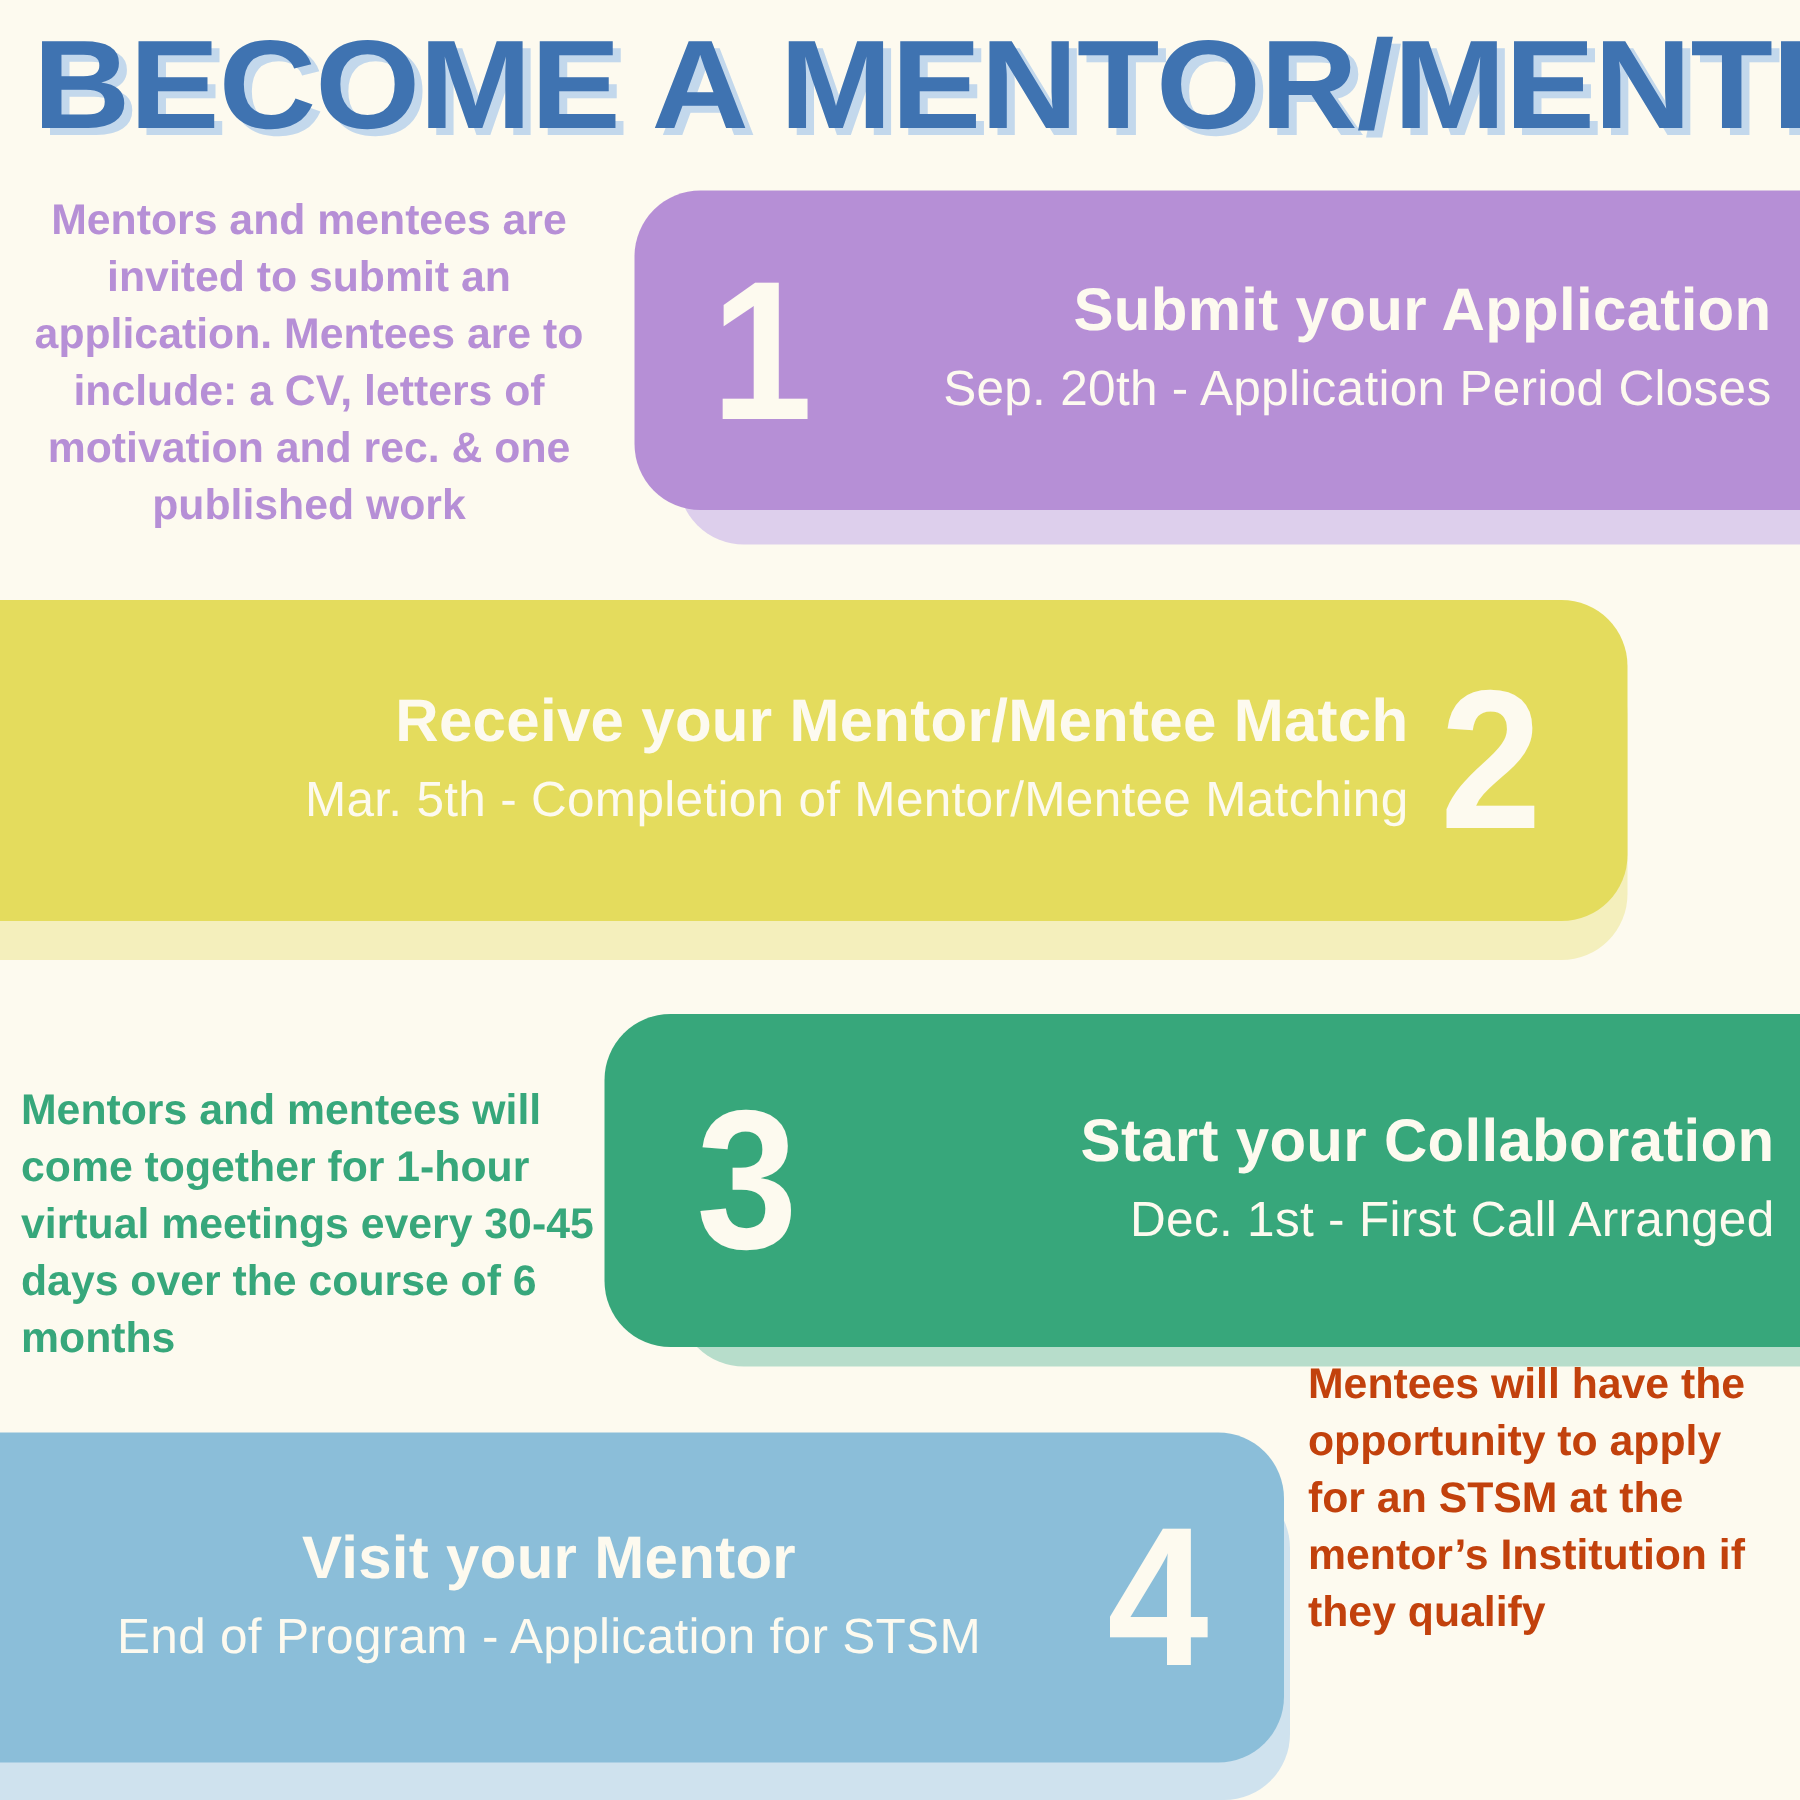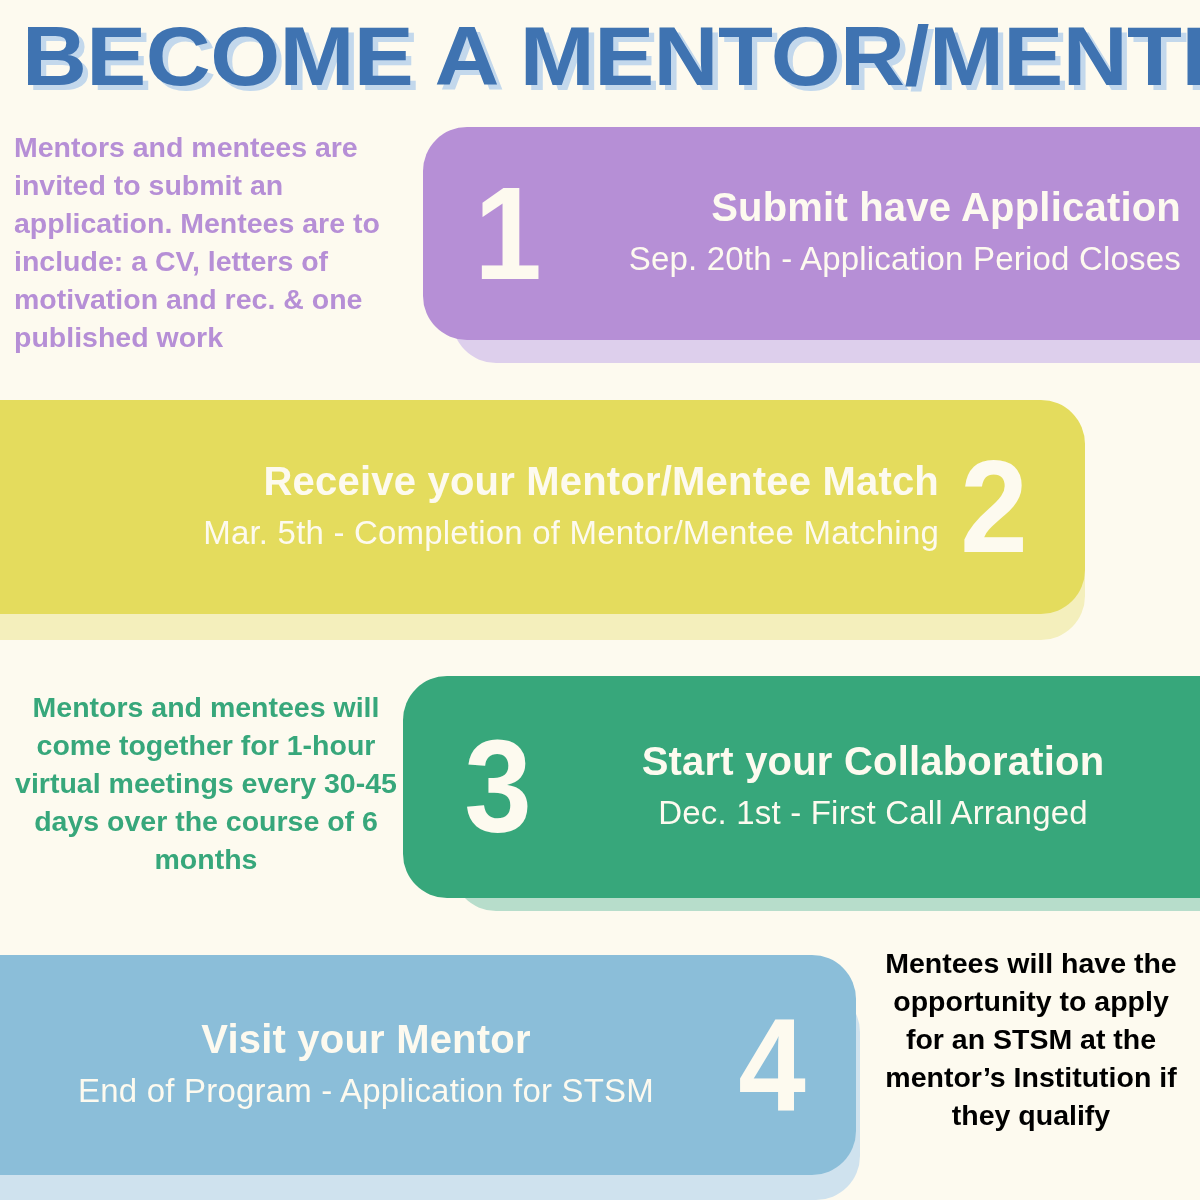--- a/index.html
+++ b/index.html
@@ -112,21 +112,21 @@
     width: 790px; height: 213px;
     background: #b68fd6;
     border-radius: 44px 0 0 44px;
     padding: 0 28px 0 30px;
   }
   #s1-body .bignum { width: 110px; }
   #s1-body .card-text { text-align: right; padding-right: 4px; }
   #s1-text {
     left: 14px; top: 128px;
     width: 384px;
-    text-align: left;
+    text-align: center;
     color: #b68fd6;
   }
 
   
   #s2-shadow {
     left: -40px; top: 432px;
     width: 1125px; height: 208px;
     background: #f4efbc;
     border-radius: 0 44px 44px 0;
   }
@@ -148,65 +148,64 @@
     border-radius: 44px 0 0 44px;
   }
   #s3-body {
     left: 403px; top: 676px;
     width: 810px; height: 222px;
     background: #37a77b;
     border-radius: 44px 0 0 44px;
     padding: 0 26px 0 30px;
   }
   #s3-body .bignum { width: 130px; }
-  #s3-body .card-text { text-align: center; padding-right: 4px; }
+  #s3-body .card-text { text-align: right; padding-right: 4px; }
   #s3-text {
-    left: 14px; top: 688px;
+    left: 14px; top: 721px;
     width: 384px;
-    text-align: center;
     color: #37a77b;
   }
 
   
   #s4-shadow {
     left: -40px; top: 988px;
     width: 900px; height: 212px;
     background: #cfe2ee;
     border-radius: 0 44px 44px 0;
   }
   #s4-body {
     left: -40px; top: 955px;
     width: 896px; height: 220px;
     background: #8bbed9;
     border-radius: 0 44px 44px 0;
     padding: 0 18px 0 66px;
   }
   #s4-body .bignum { width: 132px; }
   #s4-body .card-text { text-align: center; }
   #s4-text {
-    left: 872px; top: 944px;
+    left: 872px; top: 904px;
     width: 318px;
-    text-align: center;
-    color: #000000;
+    text-align: left;
+    color: #c2410c;
   }
 </style>
 </head>
 <body>
 
 <div class="poster">
 
   <div class="title-wrap">
     <div class="poster-title">BECOME A MENTOR/MENTEE</div>
   </div>
 
   <div class="card-shadow" id="s1-shadow"></div>
   <div class="card-body" id="s1-body">
     <div class="bignum">1</div>
     <div class="card-text">
-      <div class="card-head">Submit have Application</div>
+      <div class="card-head">Submit your Application</div>
       <div class="card-line">Sep. 20th - Application Period Closes</div>
     </div>
   </div>
   <div class="side-text" id="s1-text">Mentors and mentees are invited to submit an application. Mentees are to include: a CV, letters of motivation and rec. &amp; one published work</div>
 
   <div class="card-shadow" id="s2-shadow"></div>
   <div class="card-body" id="s2-body">
     <div class="card-text">
       <div class="card-head">Receive your Mentor/Mentee Match</div>
       <div class="card-line">Mar. 5th - Completion of Mentor/Mentee Matching</div>

